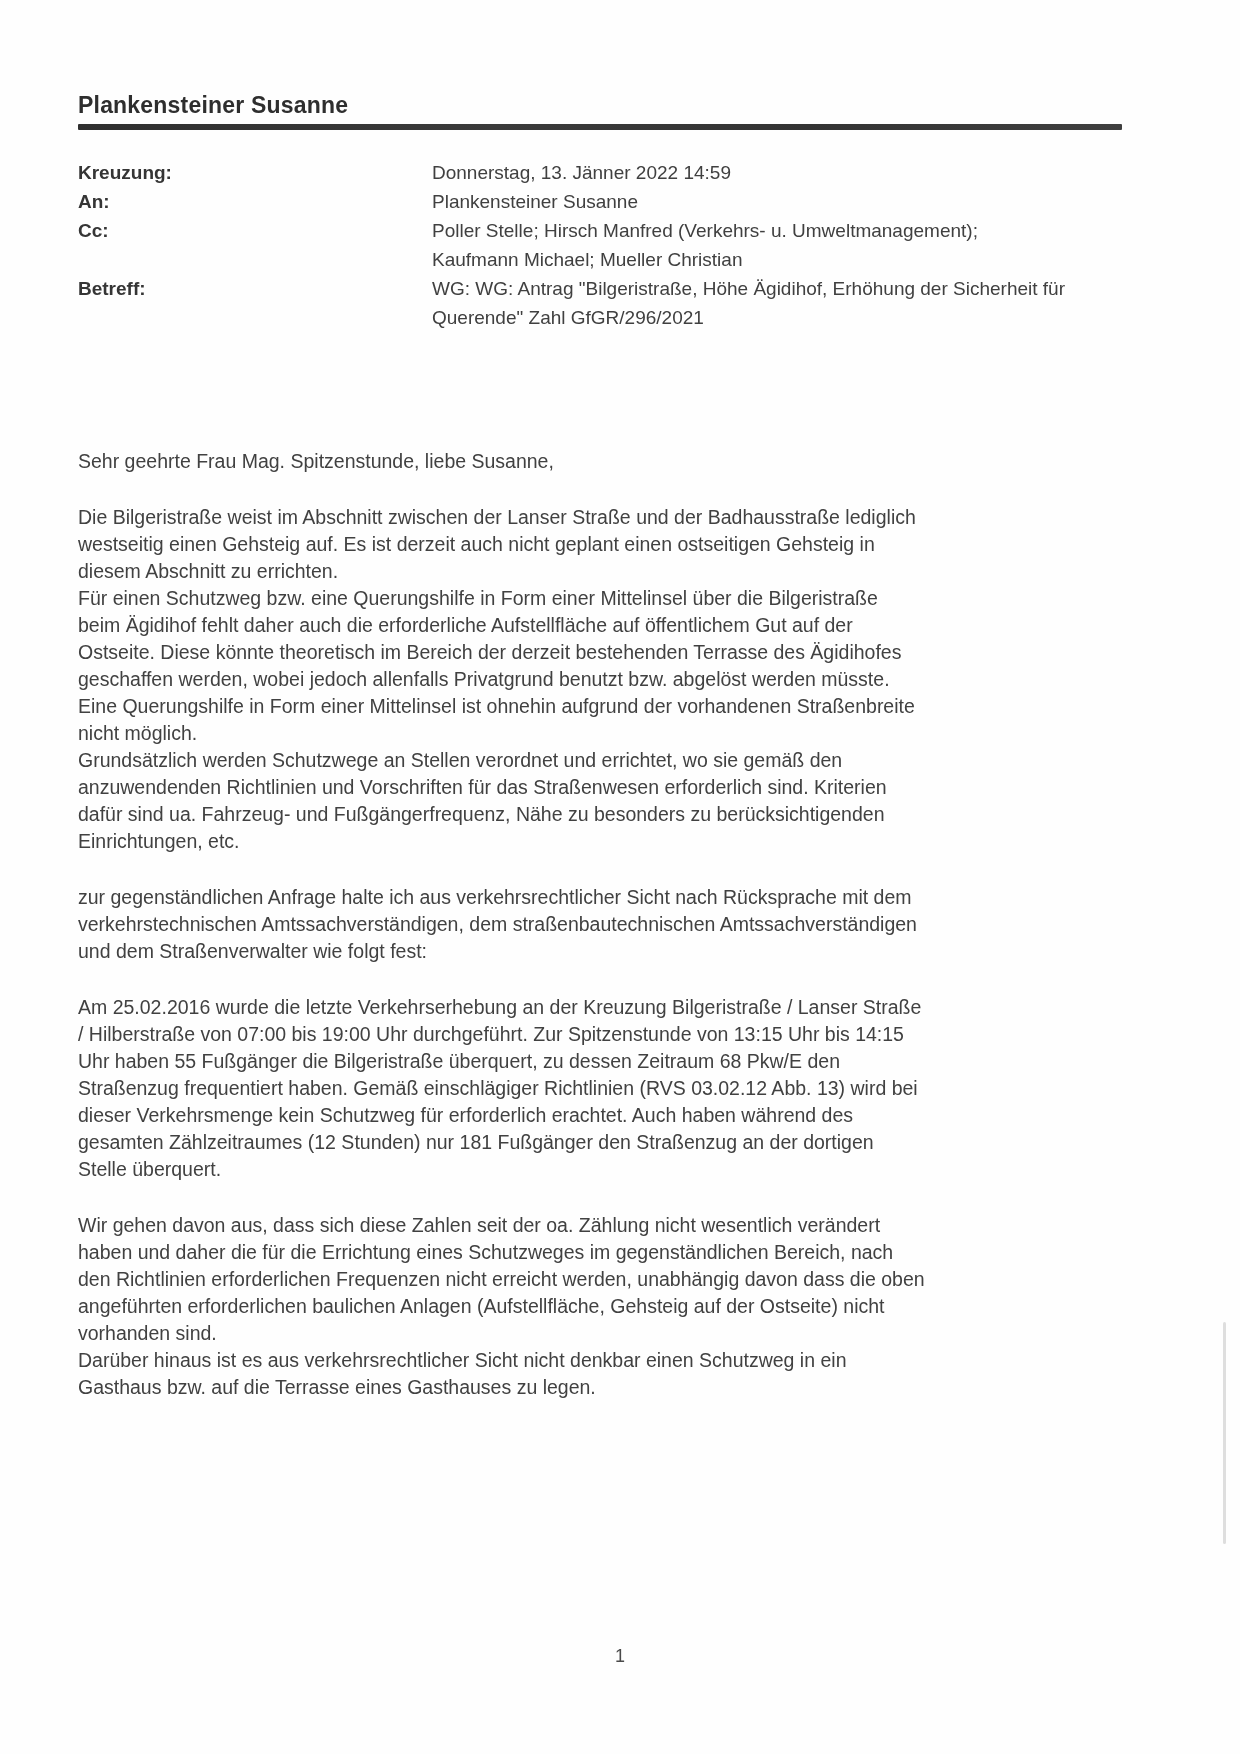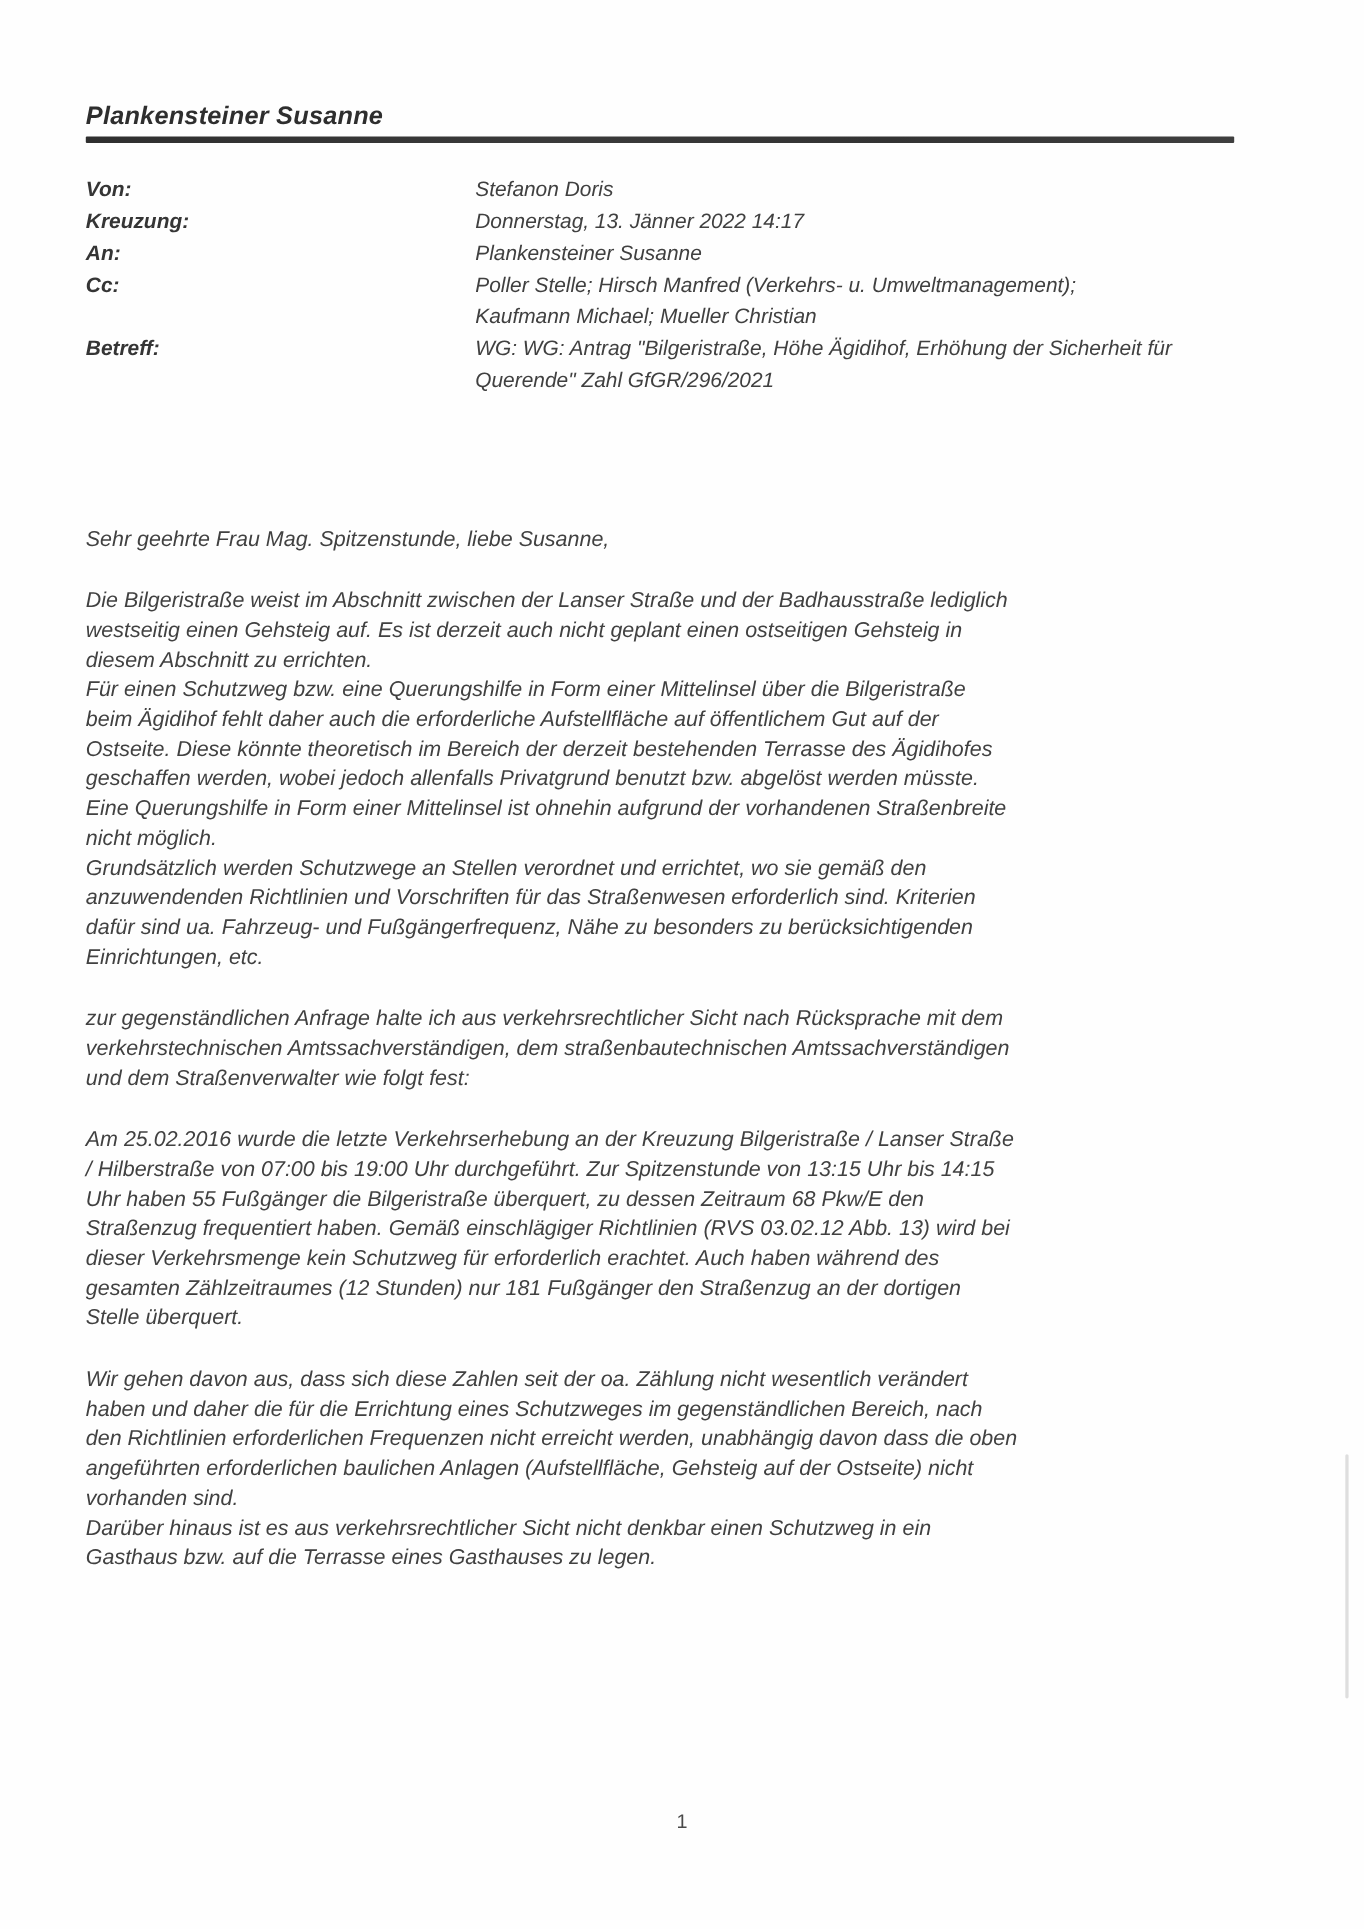--- a/index.html
+++ b/index.html
@@ -14,21 +14,20 @@
     background: #fefefe;
     font-family: "Liberation Sans", "DejaVu Sans", sans-serif;
     color: #3d3d3d;
     overflow: hidden;
   }
   .content {
     position: absolute;
     left: 78px;
     top: 92px;
     width: 1044px;
-    font-style: italic;
   }
   .header-name {
     font-size: 23px;
     font-weight: bold;
     color: #2e2e2e;
     letter-spacing: 0.2px;
     margin: 0;
   }
   .header-rule {
     height: 6px;
@@ -89,26 +88,22 @@
 <body>
 
 <div class="page">
   <div class="content">
 
     <div class="header-name">Plankensteiner Susanne</div>
     <div class="header-rule"></div>
 
     <div class="meta">
       <div class="meta-row">
-        <div class="meta-label">Von:</div>
-        <div class="meta-value">Stefanon Doris</div>
-      </div>
-      <div class="meta-row">
         <div class="meta-label">Kreuzung:</div>
-        <div class="meta-value">Donnerstag, 13. Jänner 2022 14:17</div>
+        <div class="meta-value">Donnerstag, 13. Jänner 2022 14:59</div>
       </div>
       <div class="meta-row">
         <div class="meta-label">An:</div>
         <div class="meta-value">Plankensteiner Susanne</div>
       </div>
       <div class="meta-row">
         <div class="meta-label">Cc:</div>
         <div class="meta-value">Poller Stelle; Hirsch Manfred (Verkehrs- u. Umweltmanagement);
 Kaufmann Michael; Mueller Christian</div>
       </div>

